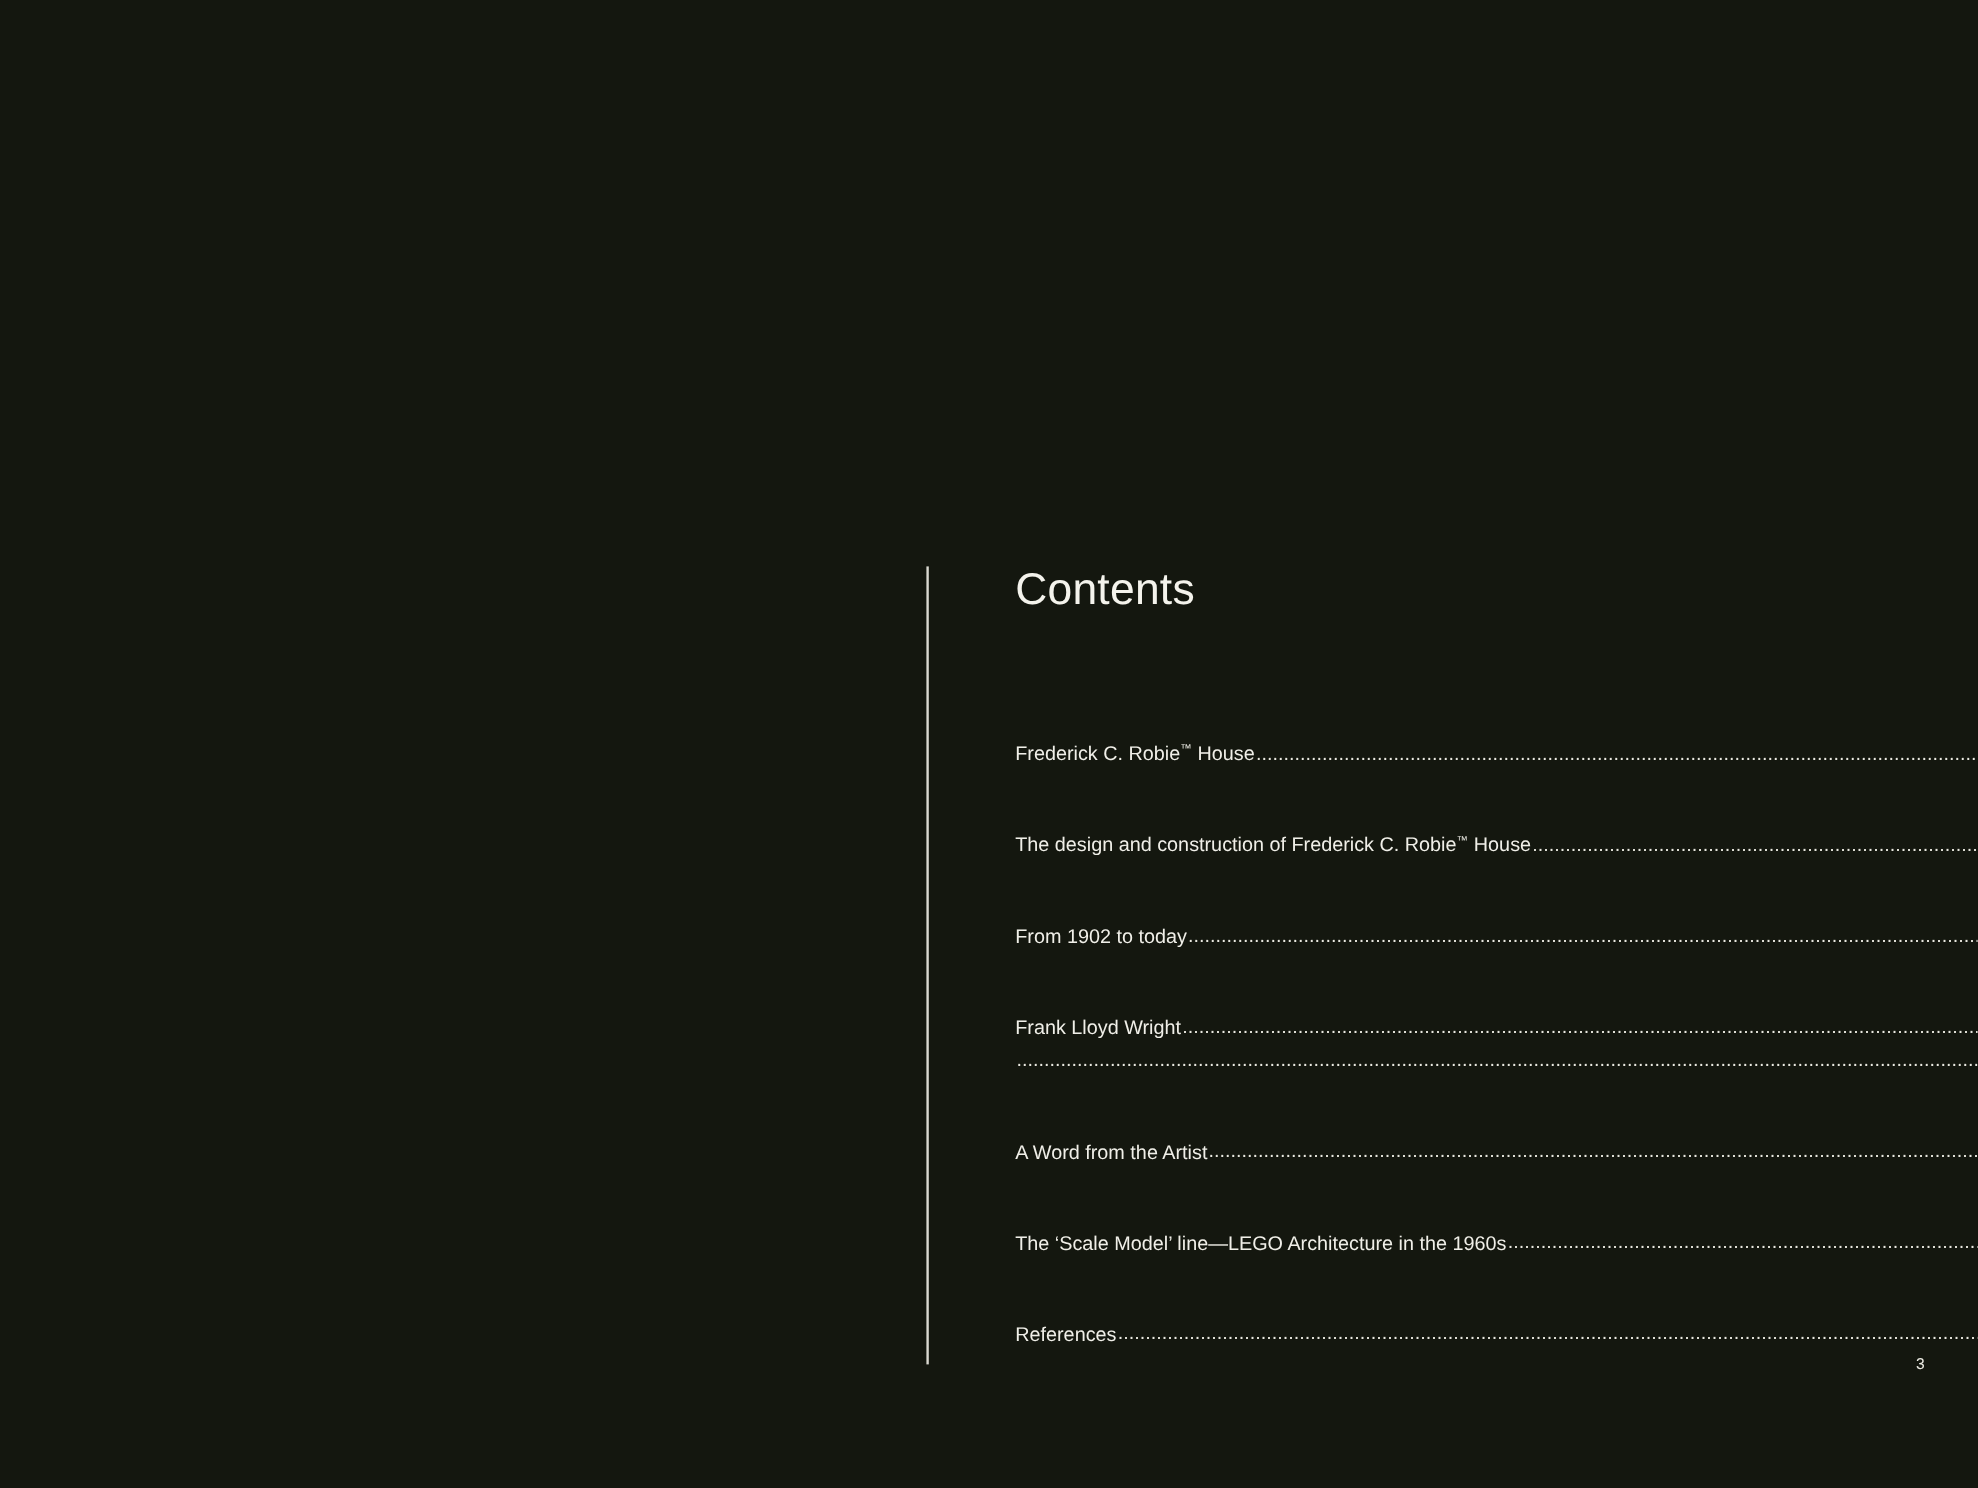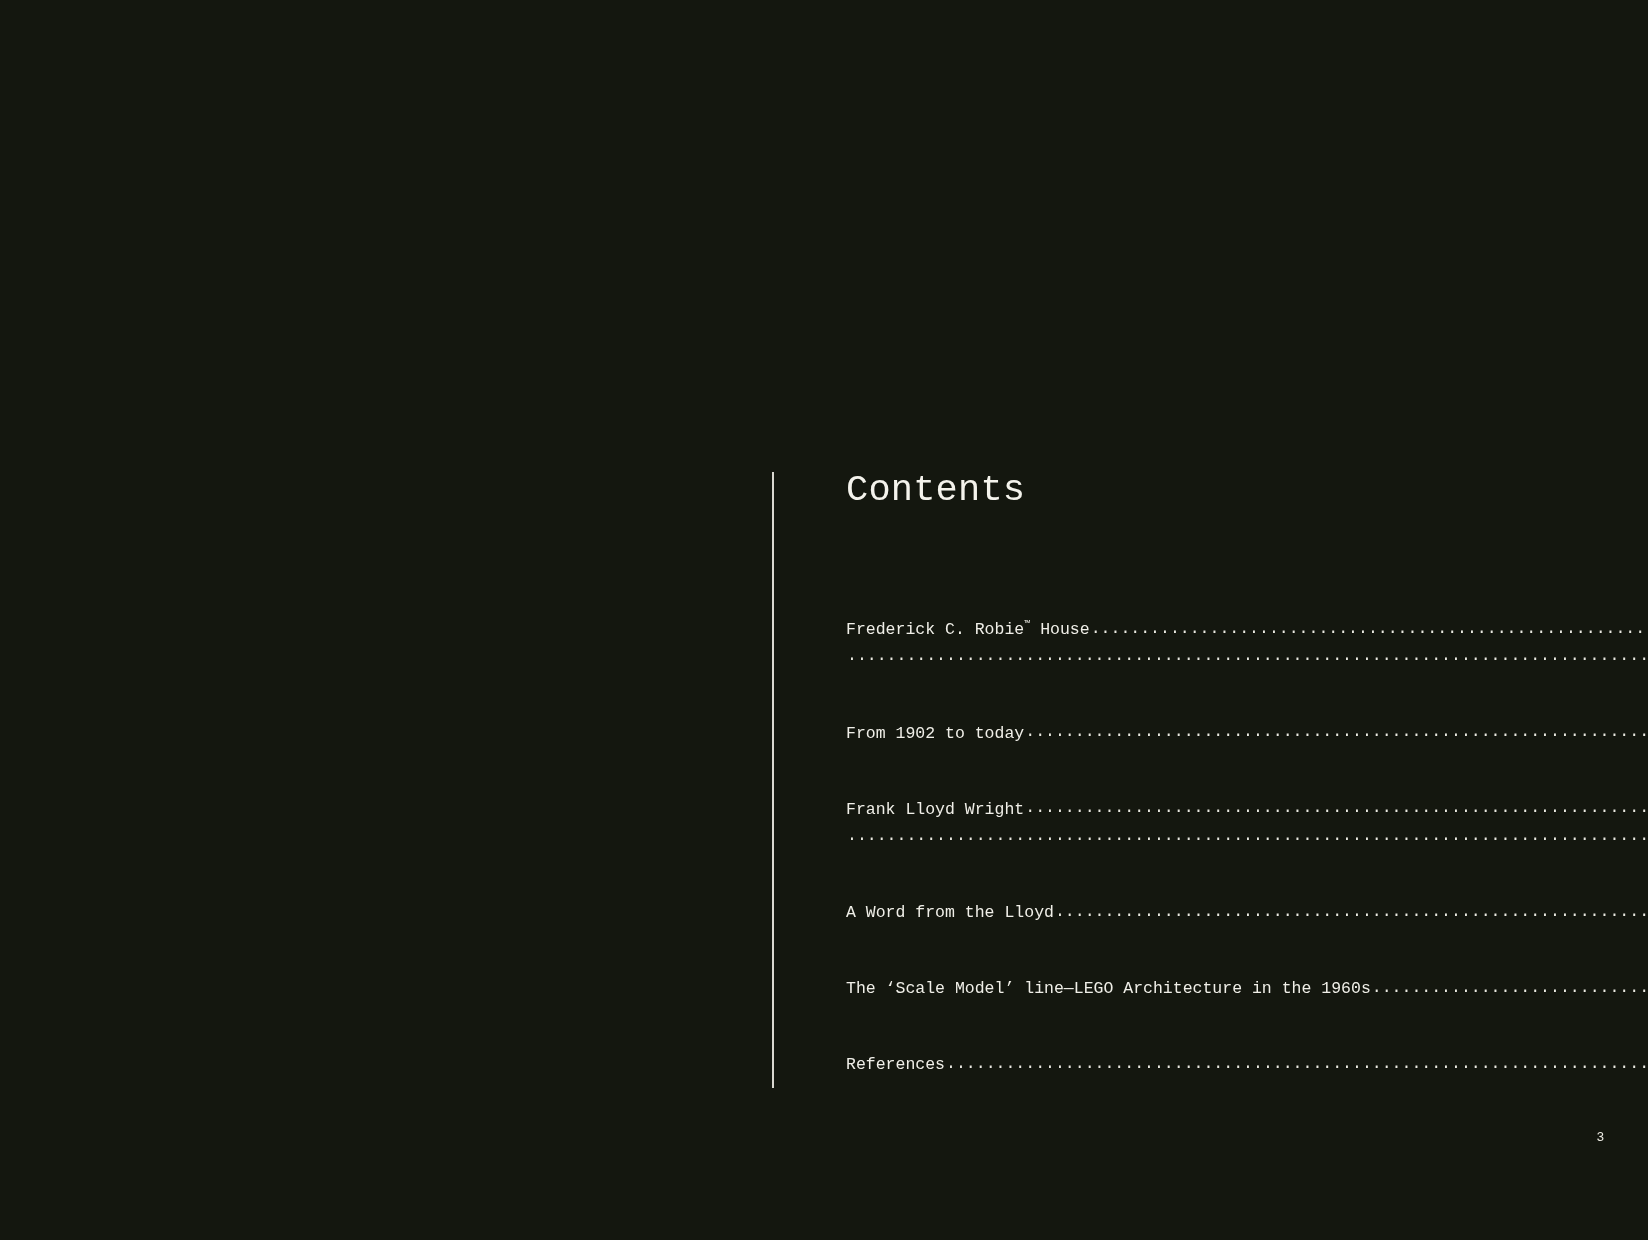--- a/index.html
+++ b/index.html
@@ -23,21 +23,20 @@
 
   
   .contents-block {
     position: absolute;
     left: 772px;
     top: 472px;
     width: 630px;
     display: flex;
     flex-direction: row;
     align-items: stretch;
-    font-family: Liberation Mono, monospace;
   }
 
   .rule {
     width: 2px;
     background: #d9d8d0;
     flex: 0 0 auto;
     margin-right: 0px;
     align-self: stretch;
   }
 
@@ -114,20 +113,21 @@
       <h1 class="contents-title">Contents</h1>
       <ul class="toc-list">
 
         <li class="toc-item">
           <span class="toc-label"><span>Frederick C. Robie</span><span class="tm">™</span><span> House</span></span>
           <span class="toc-dots">......................................................................................................................................................................................................</span>
 
         </li>
 
         <li class="toc-item">
+          <span class="toc-label"><span>The design and construction of Frederick C. Robie</span><span class="tm">™</span><span> House</span></span>
           <span class="toc-dots">......................................................................................................................................................................................................</span>
 
         </li>
 
         <li class="toc-item">
           <span class="toc-label"><span>From 1902 to today</span><span class="tm"></span><span></span></span>
           <span class="toc-dots">......................................................................................................................................................................................................</span>
 
         </li>
 
@@ -136,21 +136,21 @@
           <span class="toc-dots">......................................................................................................................................................................................................</span>
 
         </li>
 
         <li class="toc-item">
           <span class="toc-dots">......................................................................................................................................................................................................</span>
 
         </li>
 
         <li class="toc-item">
-          <span class="toc-label"><span>A Word from the Lloyd</span><span class="tm"></span><span></span></span>
+          <span class="toc-label"><span>A Word from the Artist</span><span class="tm"></span><span></span></span>
           <span class="toc-dots">......................................................................................................................................................................................................</span>
 
         </li>
 
         <li class="toc-item">
           <span class="toc-label"><span>The ‘Scale Model’ line—LEGO Architecture in the 1960s</span><span class="tm"></span><span></span></span>
           <span class="toc-dots">......................................................................................................................................................................................................</span>
 
         </li>
 

